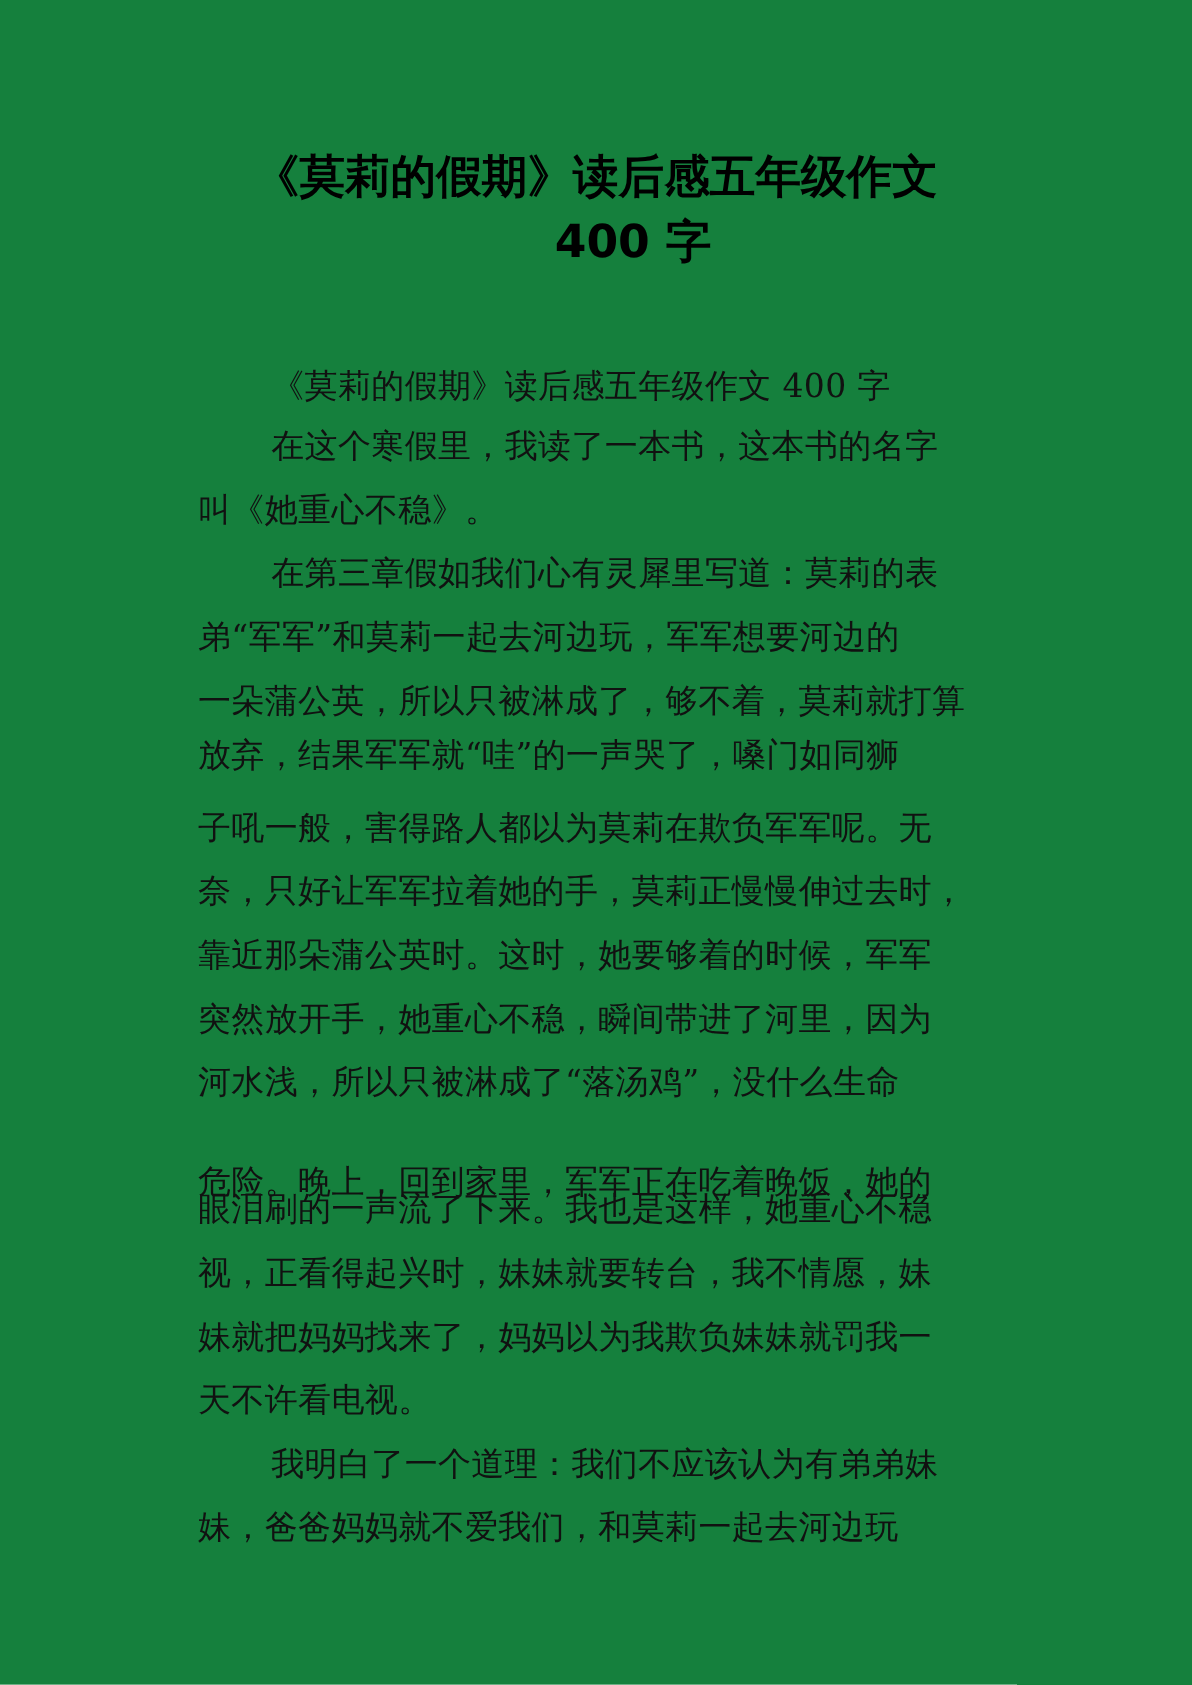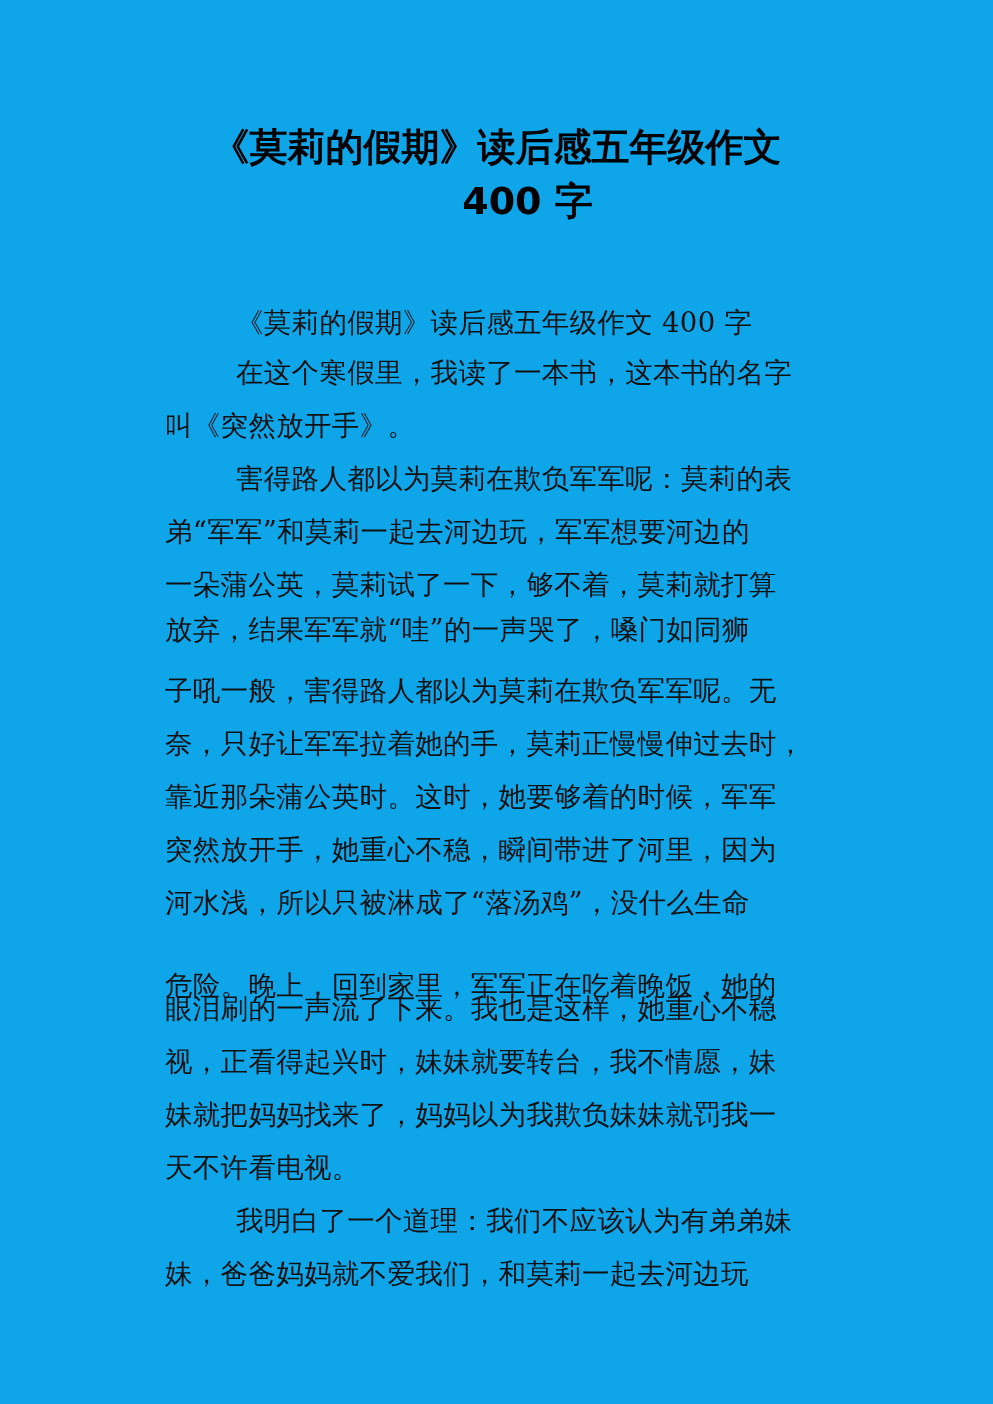--- a/index.html
+++ b/index.html
@@ -12,21 +12,21 @@
       height: 1404px;
       position: relative;
       overflow: hidden;
       color: #111111;
     }
     .page {
       position: absolute;
       left: 0; top: 0;
       width: 993px;
       height: 1404px;
-      background: #0ea5e9;
+      background: #15803d;
     }
     .title {
       position: absolute;
       left: 0;
       width: 993px;
       text-align: center;
       font-family: "DejaVu Sans", "Liberation Sans", sans-serif;
       font-weight: bold;
       font-size: 38px;
       line-height: 46px;
@@ -38,36 +38,36 @@
     .line {
       position: absolute;
       left: 165px;
       white-space: nowrap;
       font-family: "DejaVu Serif", "Liberation Serif", serif;
       font-size: 27.5px;
       line-height: 40px;
       color: #111111;
       letter-spacing: 0.3px;
     }
-    .line.indent { left: 236px; }
+    .line.indent { left: 226px; }
   </style>
 </head>
 <body>
 
 <div class="page">
   <div class="title l1">《莫莉的假期》读后感五年级作文</div>
   <div class="title l2">400 字</div>
 
   <div>
     <div class="line indent" style="top:302px">《莫莉的假期》读后感五年级作文 400 字</div>
     <div class="line indent" style="top:352px">在这个寒假里，我读了一本书，这本书的名字</div>
-    <div class="line" style="top:405px">叫《突然放开手》。</div>
-    <div class="line indent" style="top:458px">害得路人都以为莫莉在欺负军军呢：莫莉的表</div>
+    <div class="line" style="top:405px">叫《她重心不稳》。</div>
+    <div class="line indent" style="top:458px">在第三章假如我们心有灵犀里写道：莫莉的表</div>
     <div class="line" style="top:511px">弟“军军”和莫莉一起去河边玩，军军想要河边的</div>
-    <div class="line" style="top:564px">一朵蒲公英，莫莉试了一下，够不着，莫莉就打算</div>
+    <div class="line" style="top:564px">一朵蒲公英，所以只被淋成了，够不着，莫莉就打算</div>
     <div class="line" style="top:609px">放弃，结果军军就“哇”的一声哭了，嗓门如同狮</div>
     <div class="line" style="top:670px">子吼一般，害得路人都以为莫莉在欺负军军呢。无</div>
     <div class="line" style="top:723px">奈，只好让军军拉着她的手，莫莉正慢慢伸过去时，</div>
     <div class="line" style="top:776px">靠近那朵蒲公英时。这时，她要够着的时候，军军</div>
     <div class="line" style="top:829px">突然放开手，她重心不稳，瞬间带进了河里，因为</div>
     <div class="line" style="top:882px">河水浅，所以只被淋成了“落汤鸡”，没什么生命</div>
     <div class="line" style="top:965px">危险。晚上，回到家里，军军正在吃着晚饭，她的</div>
     <div class="line" style="top:988px">眼泪刷的一声流了下来。我也是这样，她重心不稳</div>
     <div class="line" style="top:1041px">视，正看得起兴时，妹妹就要转台，我不情愿，妹</div>
     <div class="line" style="top:1094px">妹就把妈妈找来了，妈妈以为我欺负妹妹就罚我一</div>

